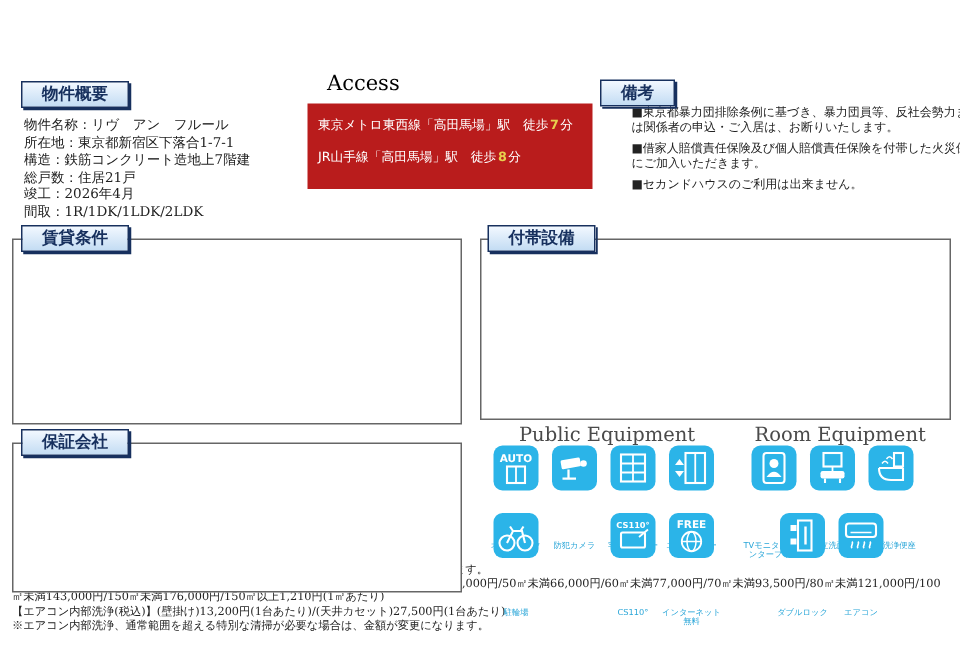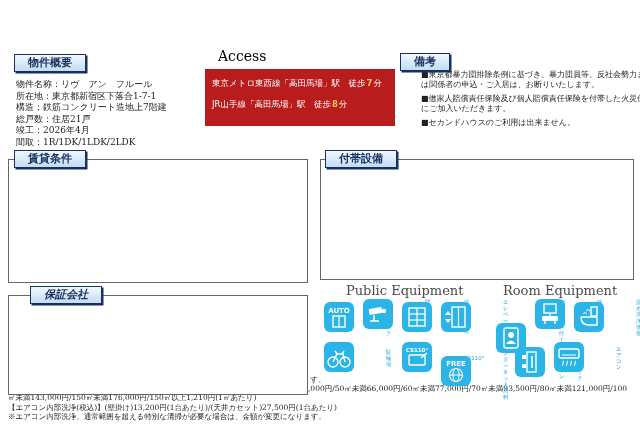--- a/index.html
+++ b/index.html
@@ -69,21 +69,21 @@
   .gr-name2{margin-top:9px;display:flex;align-items:center;
       font-family:"DejaVu Sans","Liberation Sans",sans-serif;font-weight:bold;}
   .orico-dot{display:inline-block;width:9px;height:9px;border-radius:50%;background:#e8641e;
       margin-right:4px;}
   .orico-word{font-size:11px;color:#1a1a1a;margin-right:5px;}
   .orico-name{font-size:9px;color:#1a1a1a;}
   .gr-terms2{font-size:8.5px;margin-top:8px;}
 
   
   .eq-head{position:absolute;font-size:13px;color:#4a4a4a;white-space:nowrap;}
-  .eq-cell{position:absolute;width:40px;display:flex;align-items:center;z-index:2;gap:32px;}
+  .eq-cell{position:absolute;width:40px;display:flex;flex-direction:column;align-items:center;z-index:2;gap:32px;}
   .tile{width:30px;height:30px;background:#2bb4e8;border-radius:6px;flex:none;
       display:flex;align-items:center;justify-content:center;}
   .eq-label{font-size:5.5px;line-height:6.2px;color:#2aa6d8;text-align:center;margin-top:2px;
       font-family:"DejaVu Sans","Liberation Sans",sans-serif;width:42px;}
   .tile svg{display:block;}
   .tile text{font-family:"DejaVu Sans","Liberation Sans",sans-serif;font-weight:bold;fill:#fff;}
 
   
   .footnotes{position:absolute;left:8px;top:375px;width:626px;font-size:7.5px;line-height:9.2px;color:#222;}
 </style>
@@ -186,21 +186,21 @@
         <span class="fc-label">駐 車 場</span>
         <span>無</span>
       </div>
     <div class="fc-row">
         <span class="fc-label">インターネット</span>
         <span>無料　UCOM光レジデンス導入</span>
       </div>
     <div class="fc-contact">【問合先】つなぐコミュニケーションズ　TEL0120－359－841</div>
   </div>
 
-  <div class="sec-btn" style="left:30px;top:286px;font-style:italic;">保証会社</div>
+  <div class="sec-btn" style="left:14px;top:286px;">保証会社</div>
   <div class="frame gr-box"></div>
   <div class="gr-content">
     <div class="gr-name1">
       <span class="iuc-mark"></span>
       <span>IUCレジデンシャルサポート合同会社</span>
     </div>
     <div class="gr-terms">初回保証料50％　月額手数料1,000円　継続保証委託料10,000円/年</div>
     <div class="gr-name2">
       <span class="orico-dot"></span>
       <span class="orico-word">Orico</span>

